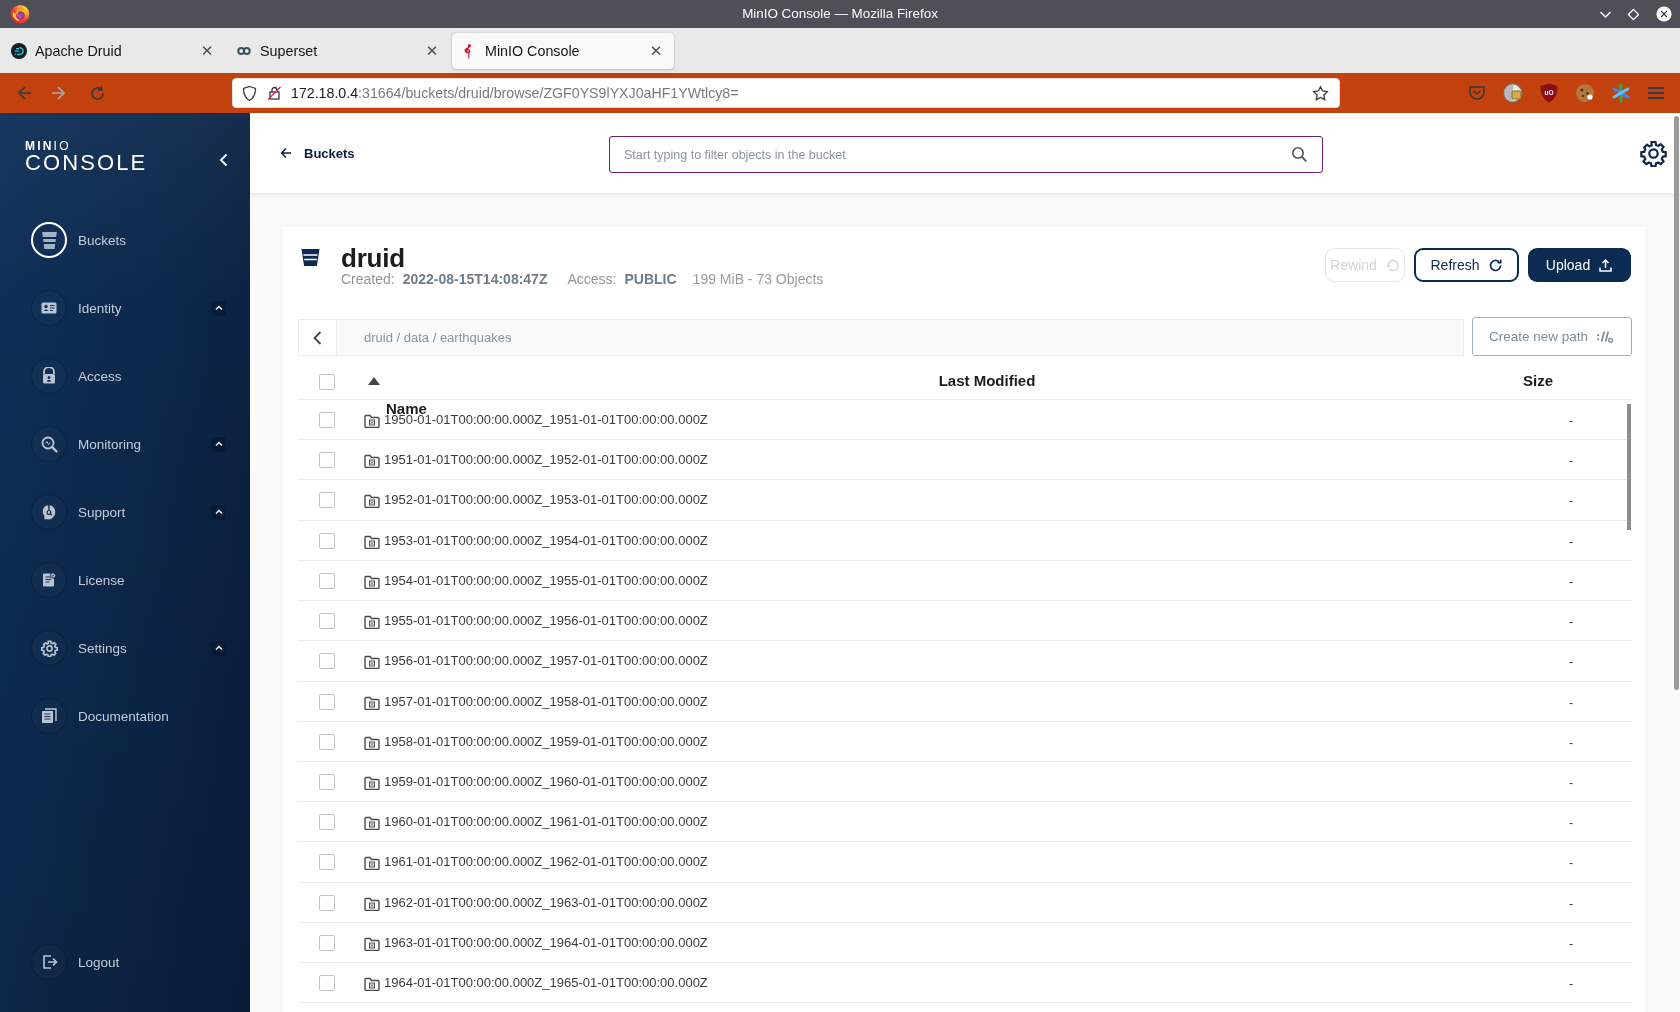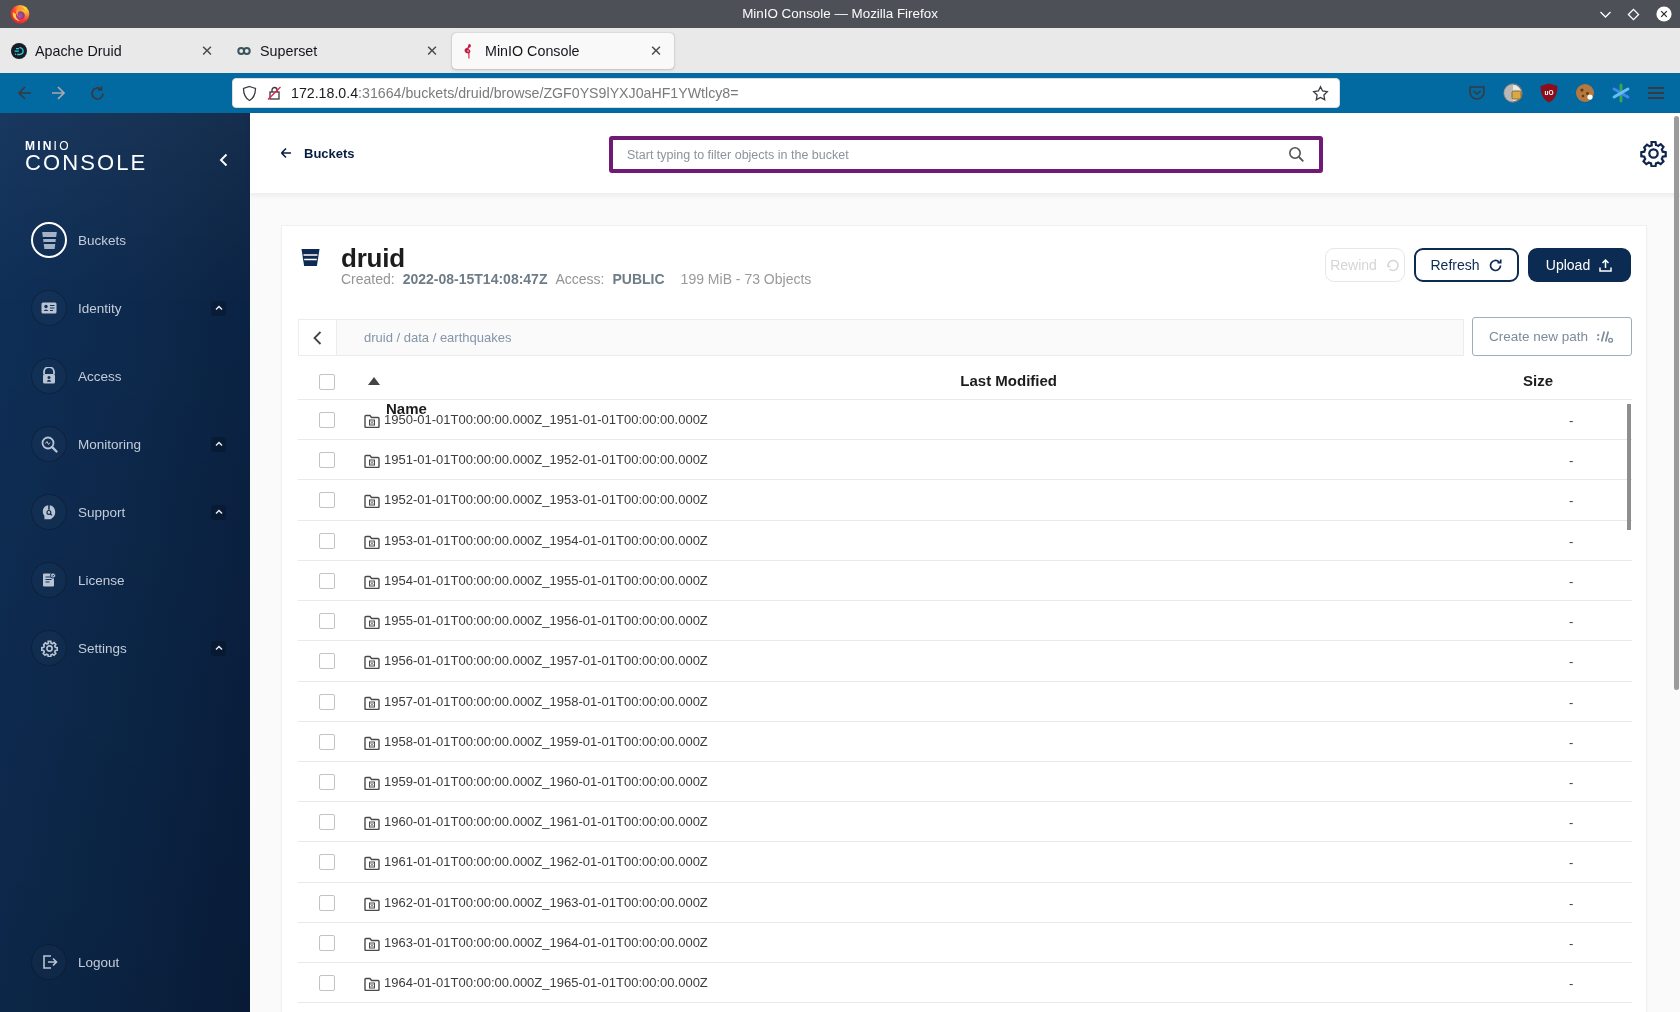--- a/index.html
+++ b/index.html
@@ -12,21 +12,21 @@
 .titlebar .wtitle { position:absolute; left:0; right:0; top:0; height:28px; line-height:28px; text-align:center; color:#fbfbfe; font-size:13.4px; }
 .winbtns { position:absolute; right:8px; top:0; height:28px; display:flex; align-items:center; gap:9px; }
 
 .tabbar { position:absolute; left:0; top:28px; width:1680px; height:45px; background:#e9e9ea; }
 .tab { position:absolute; top:5px; height:36px; display:flex; align-items:center; color:#15141a; font-size:14.3px; }
 .tab .ticon { width:16px; height:16px; margin-right:8px; flex:0 0 auto; }
 .tab .tclose { margin-left:auto; width:24px; height:24px; display:flex; align-items:center; justify-content:center; color:#4a4a52; font-size:15px; }
 .tab.active { background:#f9f9fa; border-radius:4px; box-shadow:0 0 1px rgba(0,0,0,.4), 0 1px 3px rgba(0,0,0,.15); }
 .newtab { position:absolute; left:681px; top:37px; width:28px; height:28px; color:#15141a; font-size:20px; text-align:center; line-height:26px; }
 
-.navbar { position:absolute; left:0; top:73px; width:1680px; height:46px; background:#0369a1; border-bottom:1px solid #c0c0c0; }
+.navbar { position:absolute; left:0; top:73px; width:1680px; height:46px; background:#c2410c; border-bottom:1px solid #c0c0c0; }
 .navbtn { position:absolute; top:5px; width:30px; height:30px; display:flex; align-items:center; justify-content:center; }
 .urlbar { position:absolute; left:232px; top:5px; width:1108px; height:30px; background:#fff; border:1px solid #ddd; border-radius:4px; display:flex; align-items:center; }
 .urlbar .utext { font-size:14.2px; color:#7a7a7a; white-space:nowrap; }
 .urlbar .utext b { color:#1b1b1b; font-weight:400; }
 .extrow { position:absolute; right:14px; top:5px; height:30px; display:flex; align-items:center; gap:14px; }
 
 
 .page { position:absolute; left:0; top:113px; width:1680px; height:899px; background:#fafafa; }
 
 .sidebar { position:absolute; left:0; top:0; width:250px; height:899px;
@@ -42,21 +42,21 @@
   background:rgba(255,255,255,.02); border:1px solid rgba(0,0,0,.25); display:flex; align-items:center; justify-content:center; }
 .mitem.sel .mcircle { border:2.5px solid #fff; background:none; }
 .mlabel { position:absolute; left:78px; top:50%; transform:translateY(-50%); color:#c3ccd9; font-size:13.5px; }
 .mchev { position:absolute; left:211px; top:50%; margin-top:-7.5px; width:15px; height:15px; border-radius:3px; background:rgba(0,0,0,.20);
   display:flex; align-items:center; justify-content:center; }
 
 .mainarea { position:absolute; left:250px; top:0; width:1430px; height:899px; }
 .apphead { position:absolute; left:0; top:0; width:1430px; height:80px; background:#fff; box-shadow:0 3px 5px rgba(0,0,0,.06); }
 .bktitle { position:absolute; left:30px; top:0; height:80px; display:flex; align-items:center; gap:12px; color:#081c42; }
 .bktitle .bk { font-size:13px; font-weight:bold; }
-.searchbox { position:absolute; left:359px; top:23px; width:714px; height:37px; border:4px solid #701a75; border-radius:3px; background:#fff;
+.searchbox { position:absolute; left:359px; top:23px; width:714px; height:37px; border:1px solid #701a75; border-radius:3px; background:#fff;
   display:flex; align-items:center; padding:0 14px; }
 .searchbox .ph { color:#8b939c; font-size:12.5px; flex:1; }
 .gear { position:absolute; right:13px; top:27px; }
 
 .card { position:absolute; left:31px; top:112px; width:1366px; height:790px; background:#fff; border:1px solid #f1f1f1; box-shadow:0 1px 2px rgba(0,0,0,.03); }
 
 .bhead { position:absolute; left:0; top:0; width:100%; height:86px; }
 .bicon { position:absolute; left:17px; top:20px; }
 .bname { position:absolute; left:59px; top:17px; font-size:26px; font-weight:bold; color:#1c1c1c; letter-spacing:-0.2px; }
 .bmeta { position:absolute; left:59px; top:45px; font-size:14px; color:#949494; }
@@ -73,21 +73,21 @@
 .crumbrow { position:absolute; left:16px; top:93px; width:1166px; height:37px; border:1px solid #eaeded; background:#fafafa; display:flex; align-items:center; }
 .crumbrow .backcell { width:38px; height:100%; background:#fff; border-right:1px solid #eaeded; display:flex; align-items:center; justify-content:center; }
 .crumbrow .ctext { margin-left:27px; color:#8595a8; font-size:13px; }
 .newpath { position:absolute; right:14px; top:91px; width:160px; height:39px; border:1px solid #9daebe; border-radius:3px; background:#fff;
   display:flex; align-items:center; justify-content:center; color:#7c8b9c; font-size:13.5px; gap:8px; }
 
 .tblhead { position:absolute; left:16px; top:130px; width:1334px; height:43px; }
 .tblhead .cb { position:absolute; left:21px; top:18px; }
 .thname { position:absolute; left:88px; top:16px; font-size:15px; font-weight:bold; color:#1c1c1c;margin-top:28px; }
 .tharrow { position:absolute; left:70px; top:21px; width:0; height:0; border-left:6px solid transparent; border-right:6px solid transparent; border-bottom:8px solid #444; }
-.thlm { position:absolute; left:619px; top:16px; width:140px; text-align:right; font-size:15px; font-weight:bold; color:#1c1c1c; }
+.thlm { position:absolute; left:619px; top:16px; width:140px; text-align:center; font-size:15px; font-weight:bold; color:#1c1c1c; }
 .thsize { position:absolute; left:1210px; top:16px; width:60px; text-align:center; font-size:15px; font-weight:bold; color:#1c1c1c; }
 
 .rows { position:absolute; left:16px; top:173px; width:1334px; border-bottom:1px solid #e9e9e9; }
 .row { position:relative; width:1334px; height:40.23px; border-top:1px solid #e9e9e9; }
 .row .cb { position:absolute; left:21px; top:12px; }
 .row .ficon { position:absolute; left:66px; top:14px; }
 .row .fname { position:absolute; left:86px; top:12px; font-size:13px; color:#3c3c3c; white-space:nowrap; }
 .row .fsize { position:absolute; left:1271px; top:13px; font-size:13px; color:#3c3c3c; }
 .cb { width:16px; height:16px; border:1px solid #c3c3c3; border-radius:2px; background:#fff; }
 
@@ -320,20 +320,30 @@
             <circle cx="13.5" cy="13.5" r="4.2" fill="none" stroke="#b9c4d3" stroke-width="2.6"></circle>
           </svg>
         </div>
       <div class="mlabel">Settings</div>
       <div class="mchev">
           <svg width="10" height="10" viewBox="0 0 10 10">
             <path d="M2 6.5 L5 3.5 L8 6.5" fill="none" stroke="#e7ebf0" stroke-width="1.5"></path>
           </svg>
         </div>
     </div>
+    <div class="mitem" style="top:569px;">
+      <div class="mcircle">
+          <svg width="18" height="18" viewBox="0 0 18 18">
+            <rect x="2" y="4" width="11" height="12" rx="1" fill="#b9c4d3"></rect>
+            <path d="M5 2 h11 v12" fill="none" stroke="#b9c4d3" stroke-width="1.4"></path>
+            <path d="M4.5 7 h6 M4.5 9.5 h6 M4.5 12 h6" stroke="#10305a" stroke-width="1.2"></path>
+          </svg>
+        </div>
+      <div class="mlabel">Documentation</div>
+    </div>
     <div class="mitem" style="top:814.5px;">
       <div class="mcircle">
           <svg width="18" height="18" viewBox="0 0 18 18">
             <path d="M11 3 H4 V15 H11" fill="none" stroke="#b9c4d3" stroke-width="1.6"></path>
             <path d="M8 9 H16 M13 5.5 L16.5 9 L13 12.5" fill="none" stroke="#b9c4d3" stroke-width="1.6"></path>
           </svg>
         </div>
       <div class="mlabel">Logout</div>
     </div>
   </div>
@@ -359,21 +369,21 @@
         </svg>
     </div>
 
     <div class="card">
       <div class="bhead">
         <svg class="bicon" width="23" height="23" viewBox="0 0 23 23">
             <path d="M2.5 3 h18 l-2.6 17 H5.1 z" fill="#0e2a52"></path>
             <path d="M4.5 9 h14 M5.2 13.5 h12.6" stroke="#fff" stroke-width="1.6"></path>
           </svg>
         <div class="bname">druid</div>
-        <div class="bmeta"><span>Created:</span><b style="margin-left:8px">2022-08-15T14:08:47Z</b><span style="margin-left:8px">Access:</span><b style="margin-left:8px">PUBLIC</b><span class="stats" style="margin-left:16px">199 MiB - 73 Objects</span></div>
+        <div class="bmeta"><span>Created:</span><b style="margin-left:8px">2022-08-15T14:08:47Z</b><span style="margin-left:20px">Access:</span><b style="margin-left:8px">PUBLIC</b><span class="stats" style="margin-left:16px">199 MiB - 73 Objects</span></div>
         <div class="btnrow">
           <div class="btn disabled">Rewind <svg width="15" height="15" viewBox="0 0 15 15">
                 <path d="M3 7.5 a5 5 0 1 1 1.5 3.5 M3 6 v2.5 h2.5" fill="none" stroke="#d5d5d5" stroke-width="1.5"></path>
               </svg></div>
           <div class="btn outline">Refresh <svg width="15" height="15" viewBox="0 0 15 15">
                 <path d="M12.5 7.5 a5 5 0 1 1 -1.5 -3.6 M12.7 1.5 v3.2 h-3.2" fill="none" stroke="#0c2b52" stroke-width="1.7"></path>
               </svg></div>
           <div class="btn solid">Upload <svg width="15" height="15" viewBox="0 0 15 15">
                 <path d="M7.5 10 V2.5 M4.5 5 L7.5 2 L10.5 5" fill="none" stroke="#fff" stroke-width="1.5"></path>
                 <path d="M2 9.5 V13 H13 V9.5" fill="none" stroke="#fff" stroke-width="1.5"></path>

